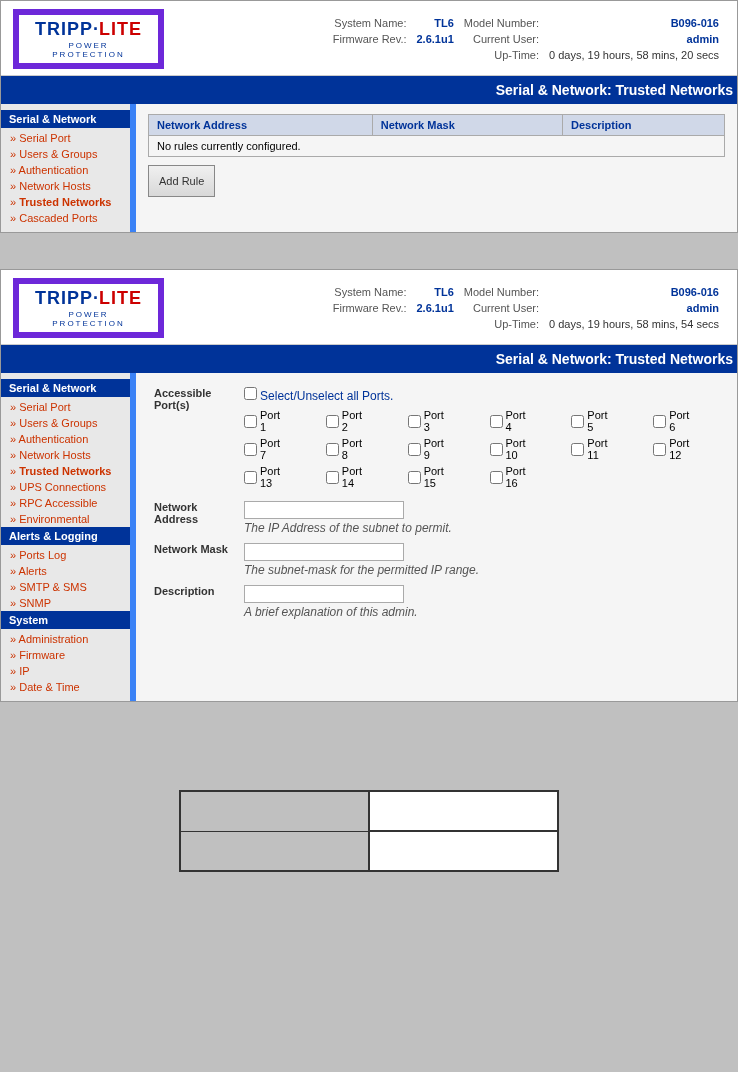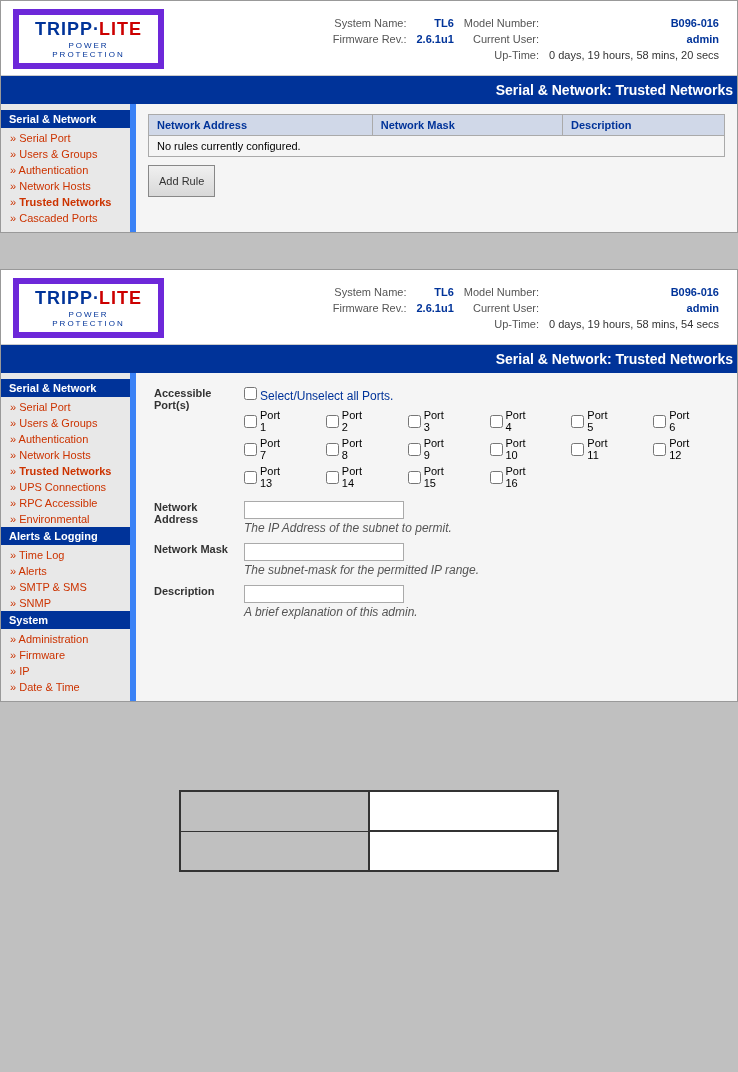--- a/index.html
+++ b/index.html
@@ -346,21 +346,21 @@
       <div class="sidebar-item"><a href="#">Serial Port</a></div>
       <div class="sidebar-item"><a href="#">Users &amp; Groups</a></div>
       <div class="sidebar-item"><a href="#">Authentication</a></div>
       <div class="sidebar-item"><a href="#">Network Hosts</a></div>
       <div class="sidebar-item"><a href="#"><strong>Trusted Networks</strong></a></div>
       <div class="sidebar-item"><a href="#">UPS Connections</a></div>
       <div class="sidebar-item"><a href="#">RPC Accessible</a></div>
       <div class="sidebar-item"><a href="#">Environmental</a></div>
 
       <div class="sidebar-section">Alerts &amp; Logging</div>
-      <div class="sidebar-item"><a href="#">Time Log</a></div>
+      <div class="sidebar-item"><a href="#">Ports Log</a></div>
       <div class="sidebar-item"><a href="#">Alerts</a></div>
       <div class="sidebar-item"><a href="#">SMTP &amp; SMS</a></div>
       <div class="sidebar-item"><a href="#">SNMP</a></div>
 
       <div class="sidebar-section">System</div>
       <div class="sidebar-item"><a href="#">Administration</a></div>
       <div class="sidebar-item"><a href="#">Firmware</a></div>
       <div class="sidebar-item"><a href="#">IP</a></div>
       <div class="sidebar-item"><a href="#">Date &amp; Time</a></div>
     </div>

